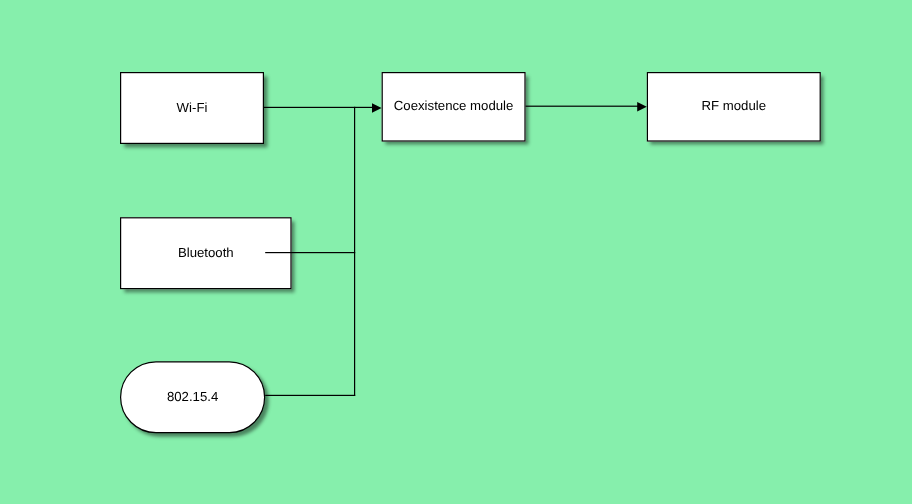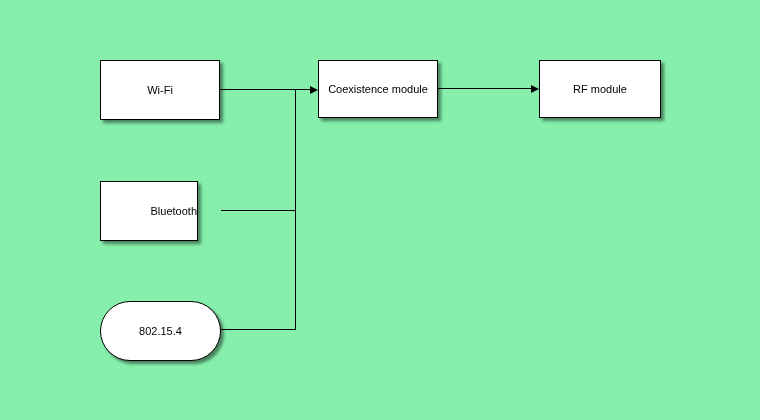--- a/index.html
+++ b/index.html
@@ -22,24 +22,24 @@
     box-shadow: 3px 3px 3px rgba(0,0,0,0.45);
     display: flex;
     align-items: center;
     justify-content: center;
     font-size: 11px;
     color: #000000;
     white-space: nowrap;
     box-sizing: border-box;
   }
   .block-wifi        { left: 100px; top: 60px;  width: 120px; height: 60px; }
-  .block-bluetooth   { left: 100px; top: 181px; width: 98px; height: 60px; justify-content: flex-end; }
+  .block-bluetooth   { left: 100px; top: 181px; width: 143px; height: 60px; }
   .block-zigbee      { left: 100px; top: 301px; width: 121px; height: 60px; border-radius: 30px; }
   .block-coexistence { left: 318px; top: 60px;  width: 120px; height: 58px; }
-  .block-rf          { left: 539px; top: 60px;  width: 122px; height: 58px; }
+  .block-rf          { left: 539px; top: 60px;  width: 145px; height: 58px; }
 
   .wire {
     position: absolute;
     background: #000000;
   }
   .wire-h { height: 1px; }
   .wire-v { width: 1px; }
 
   .wire-wifi-out   { left: 220px; top: 89px;  width: 91px; }
   .wire-trunk      { left: 295px; top: 89px;  height: 241px; }

